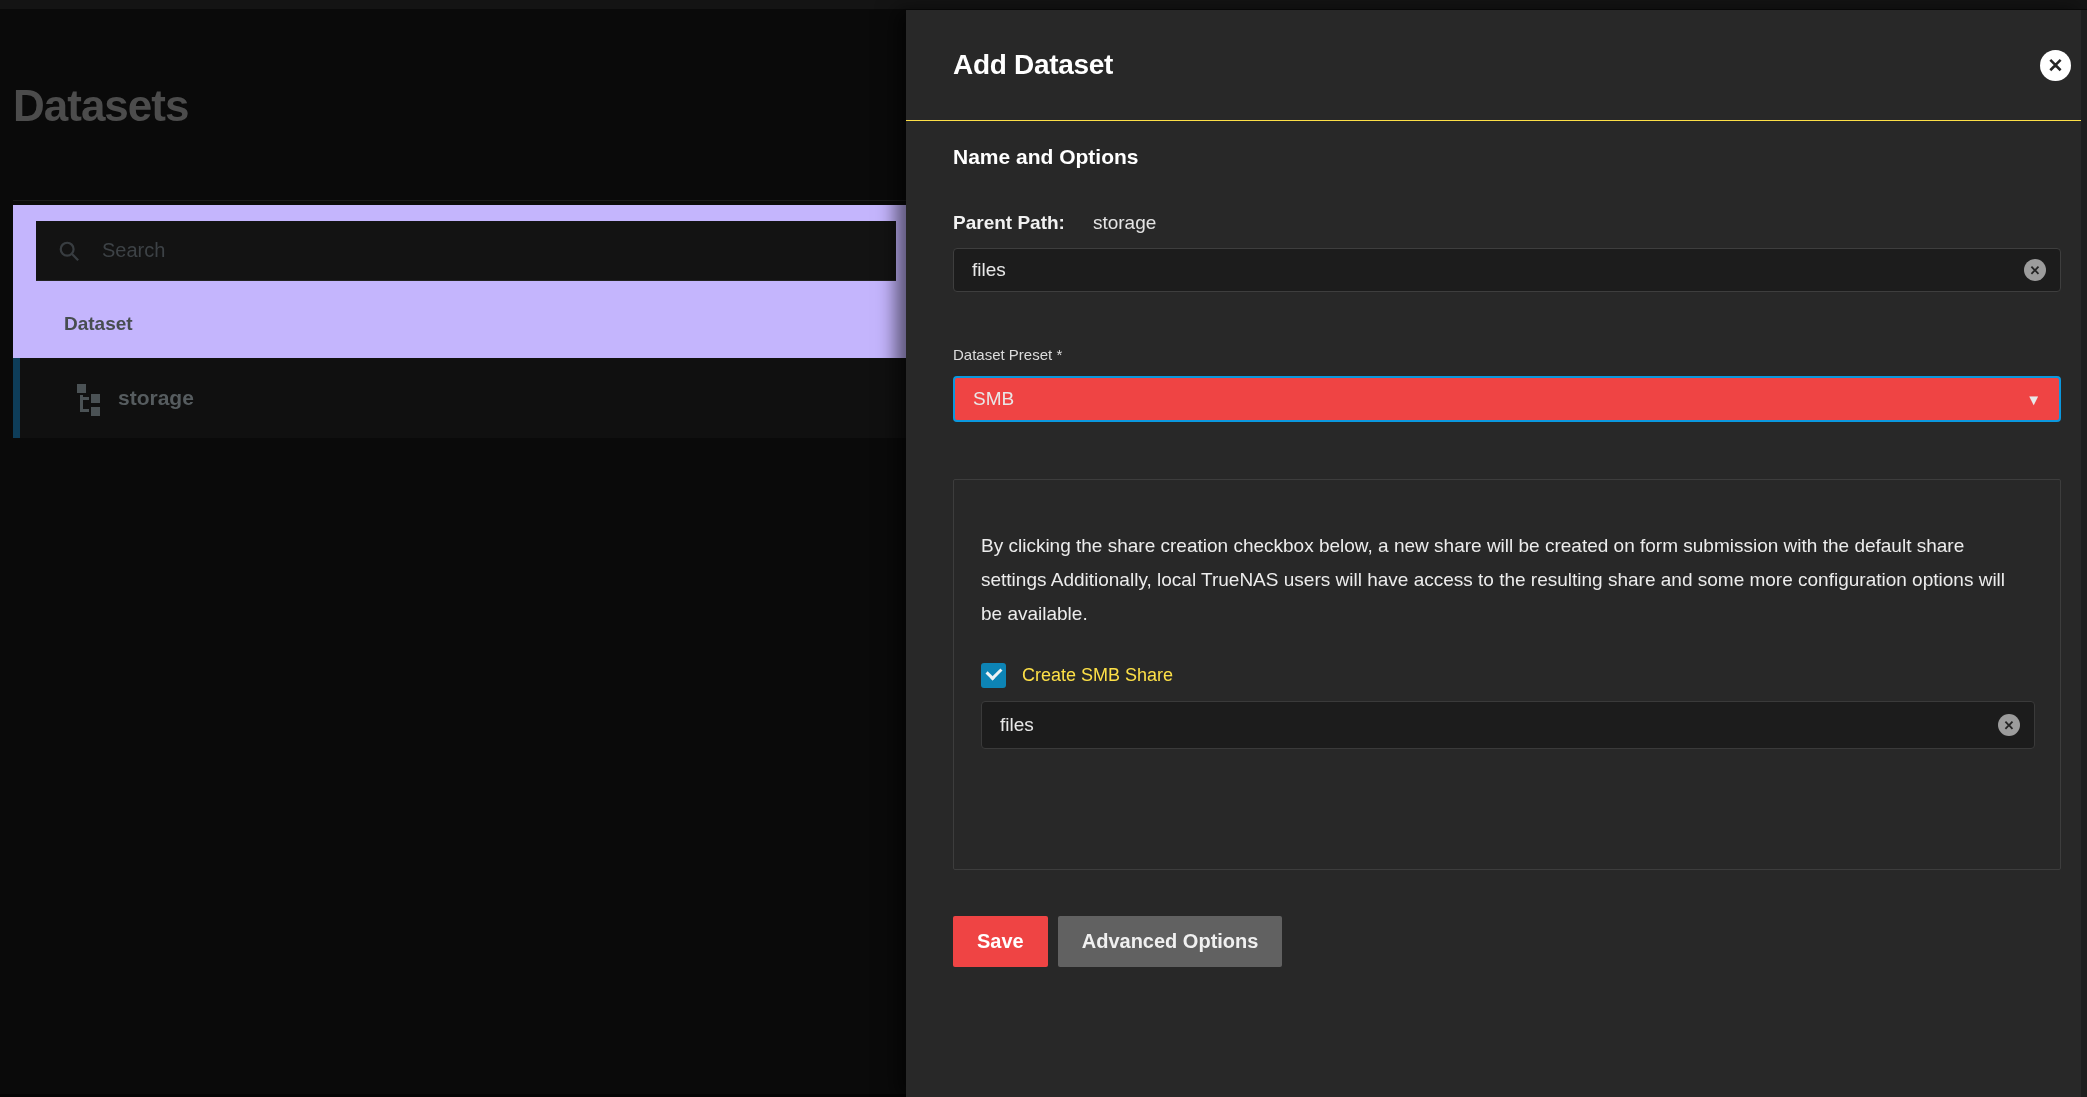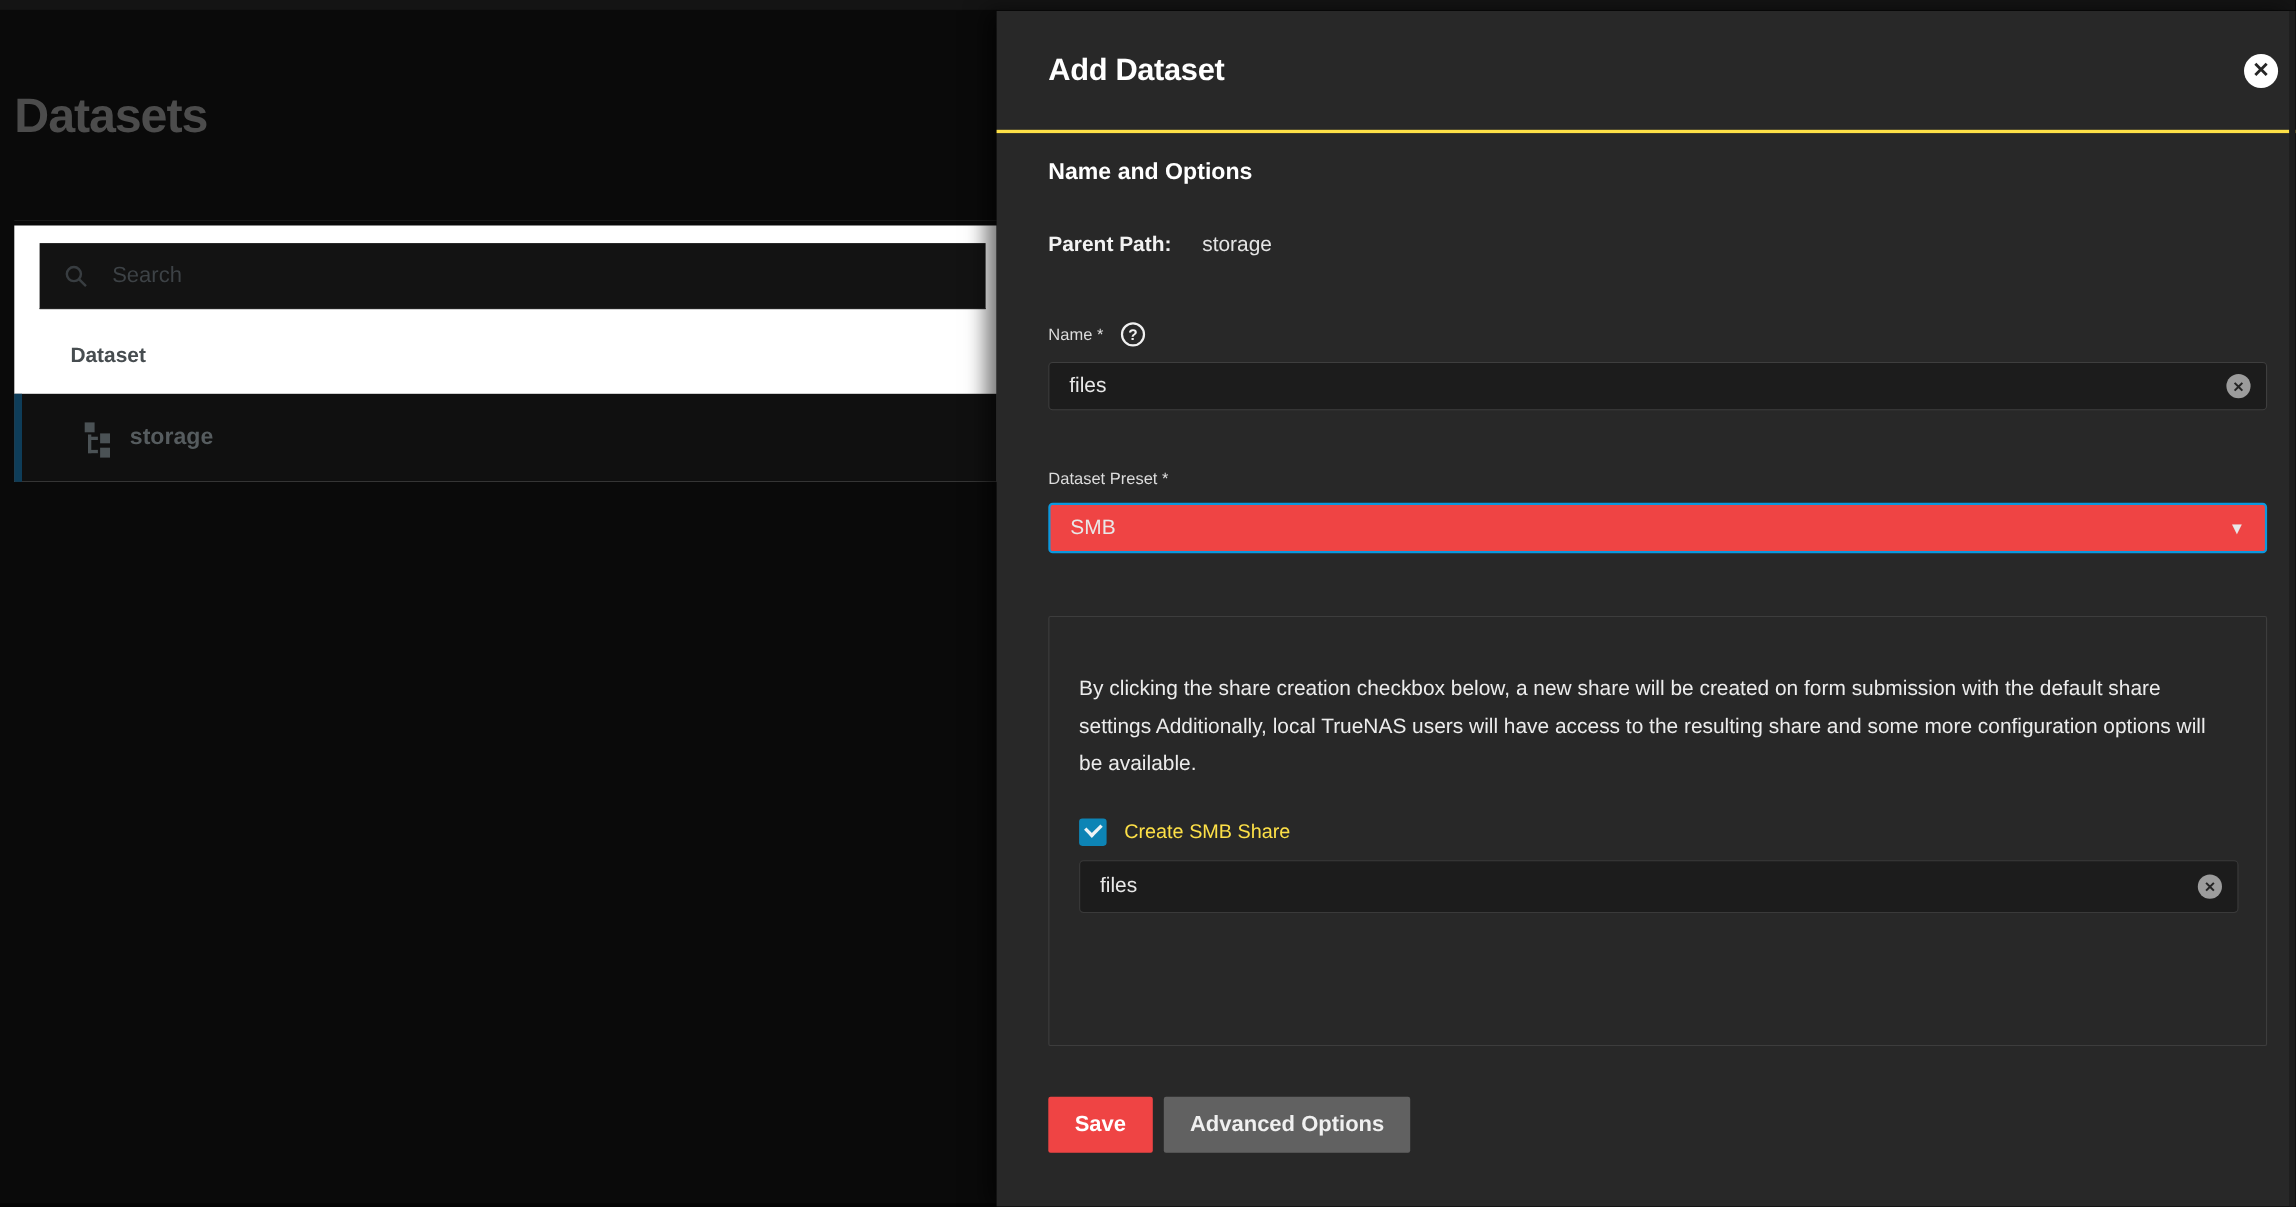--- a/index.html
+++ b/index.html
@@ -16,21 +16,21 @@
     background:#141414;
   }
   .bg-page { position:absolute; left:0; top:9px; width:906px; height:1088px; background:#0a0a0a; }
   .bg-title {
     position:absolute; left:13px; top:72px;
     font-size:44px; font-weight:700; color:#4c4c4c; letter-spacing:-1px;
   }
   .bg-divider { position:absolute; left:13px; top:191px; width:893px; height:1px; background:#1b1b1b; }
   .bg-card {
     position:absolute; left:13px; top:196px; width:893px; height:233px;
-    background:#ffffff;
+    background:#c4b5fd;
   }
   .bg-search {
     position:absolute; left:23px; top:16px; width:860px; height:60px;
     background:#131313; border-bottom:1px solid #232323;
     display:flex; align-items:center; padding-left:22px;
   }
   .bg-search .mag { width:22px; height:22px; margin-right:22px; opacity:.9; }
   .bg-search input {
     background:transparent; border:none; outline:none;
     font-family:"Liberation Sans", sans-serif;
@@ -59,21 +59,21 @@
   .bg-footer { position:absolute; left:0; top:1085px; width:906px; height:12px; background:#050505; }
 
   
   .panel {
     position:absolute; left:906px; top:10px; width:1181px; height:1087px;
     background:#282828; box-shadow:-10px 0 18px rgba(0,0,0,.55);
   }
   .panel-right-edge { position:absolute; right:0; top:0; width:6px; height:100%; background:#1e1e1e; }
   .panel-header {
     height:111px; display:flex; align-items:center;
-    padding:0 16px 0 47px; border-bottom:3px solid #fde047;
+    padding:0 16px 0 47px; border-bottom:1px solid #fde047;
   }
   .panel-title {
     font-size:28px; font-weight:700; color:#ffffff; letter-spacing:-.3px; flex:1;
   }
   .close-btn {
     width:31px; height:31px; border-radius:50%; background:#ffffff;
     display:flex; align-items:center; justify-content:center;
     cursor:pointer; border:none;
   }
   .close-btn span { color:#262626; font-size:19px; font-weight:700; line-height:1; }
@@ -216,24 +216,20 @@
 
     <div class="panel-body">
 
       <div class="section-title">Name and Options</div>
 
       <div class="parent-row">
         <span class="parent-label">Parent Path:</span>
         <span class="parent-value">storage</span>
       </div>
 
-      <div class="field-label-row">
-        <span class="field-label">Name *</span>
-        <span class="help-icon">?</span>
-      </div>
       <div class="text-field">
         <input type="text" value="files" style="">
         <button class="clear-btn">
           <span>✕</span>
         </button>
       </div>
 
       <div class="field-label-row preset-label-row">
         <span class="field-label">Dataset Preset *</span>
       </div>

